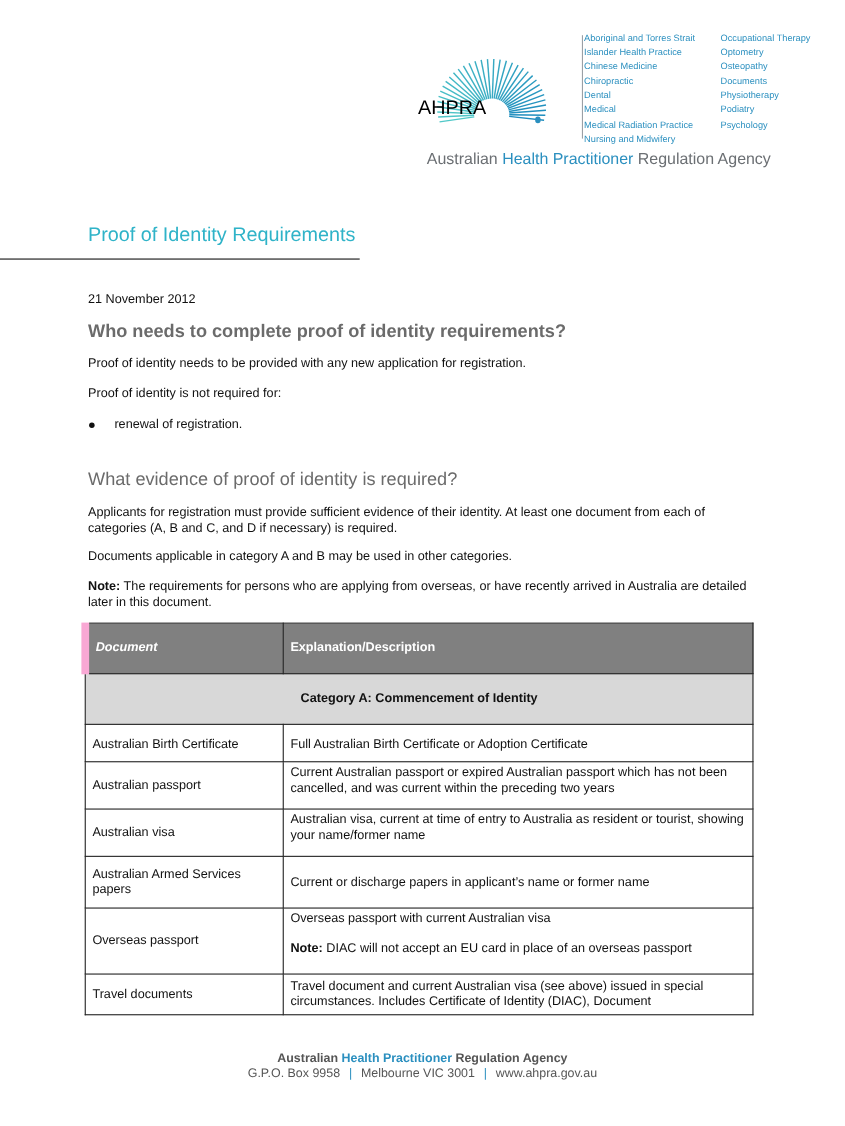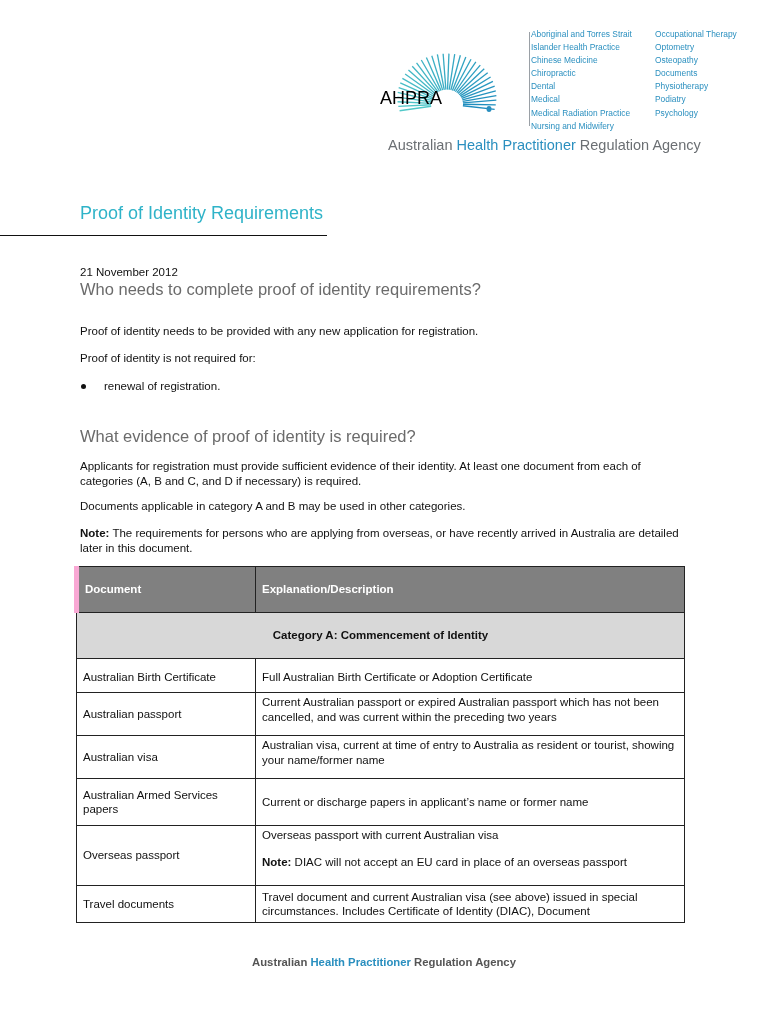--- a/index.html
+++ b/index.html
@@ -17,37 +17,37 @@
   #prof-col-1 { left: 531px; top: 28px; width: 120px; }
   #prof-col-2 { left: 655px; top: 28px; width: 110px; }
   #agency-name { left: 388px; top: 137px; font-size: 14.5px; color: #6b6f73; white-space: nowrap; }
   #agency-name .hl { color: #2a8fbf; }
 
   #doc-title { left: 80px; top: 203px; font-size: 18px; color: #2fb3c8; white-space: nowrap; }
   #title-rule { left: 0; top: 235px; width: 327px; height: 1px; background: #111; }
   #doc-date { left: 80px; top: 266px; font-size: 11.5px; }
 
   .h2 { font-size: 16.5px; color: #6b6b6b; white-space: nowrap; }
-  #h2-who { left: 80px; top: 280px; }
+  #h2-who { left: 80px; top: 292px; font-weight: bold; }
   #h2-what { left: 80px; top: 427px; }
   .para { font-size: 11.5px; line-height: 14.5px; left: 80px; width: 610px; }
   #p-who-1 { top: 324px; }
   #p-who-2 { top: 351px; }
   #bullets { left: 80px; top: 379px; width: 600px; margin: 0; padding: 0; list-style: none; font-size: 11.5px; line-height: 14.5px; }
   #bullets li { position: relative; padding-left: 24px; }
   #bullets li .dot { position: absolute; left: 1px; top: 5px; width: 5px; height: 5px; border-radius: 50%; background: #111; }
   #p-what-1 { top: 459px; }
   #p-what-2 { top: 499px; }
   #p-what-note { top: 526px; }
 
   
   #id-table { left: 74px; top: 566px; width: 611px; border-collapse: collapse; font-size: 11.5px; table-layout: fixed; }
   #id-table td, #id-table th { border: 1px solid #222; padding: 0 6px; vertical-align: middle; line-height: 14.5px; }
   #id-table th { background: #808080; color: #fff; text-align: left; font-weight: bold; height: 45px; }
-  #id-table th:first-child { border-left: 5px solid #f9a8d4; }
+  #id-table th:first-child { border-left: 7px solid #f9a8d4; font-style: italic; }
   #id-table tr.cat td { background: #d8d8d8; font-weight: bold; height: 45px; text-align: center; }
   #id-table td.c1 { width: 164px; }
   .r-birth td { height: 30px; vertical-align: top; padding-top: 3px !important; }
   .r-pass td { height: 40px; }
   .r-visa td { height: 40px; }
   .r-armed td { height: 46px; }
   .r-overseas td { height: 57px; }
   .r-travel td { height: 36px; }
   .r-desc-top { vertical-align: top !important; padding-top: 2px !important; }
   .note-line { display: block; margin-top: 12px; }
@@ -176,13 +176,16 @@
     </tr>
     <tr class="r-travel">
       <td class="c1">Travel documents</td>
       <td>Travel document and current Australian visa (see above) issued in special circumstances. Includes Certificate of Identity (DIAC), Document</td>
     </tr>
   </tbody>
 </table>
 
 <div id="footer" class="abs">
   <div class="l1"><span>Australian </span><span class="hl">Health Practitioner</span><span> Regulation Agency</span></div>
+  <div class="l2">
+    <span>G.P.O. Box 9958</span><span class="sep">|</span><span>Melbourne VIC 3001</span><span class="sep">|</span><span>www.ahpra.gov.au</span>
+  </div>
 </div>
 
 </body></html>

